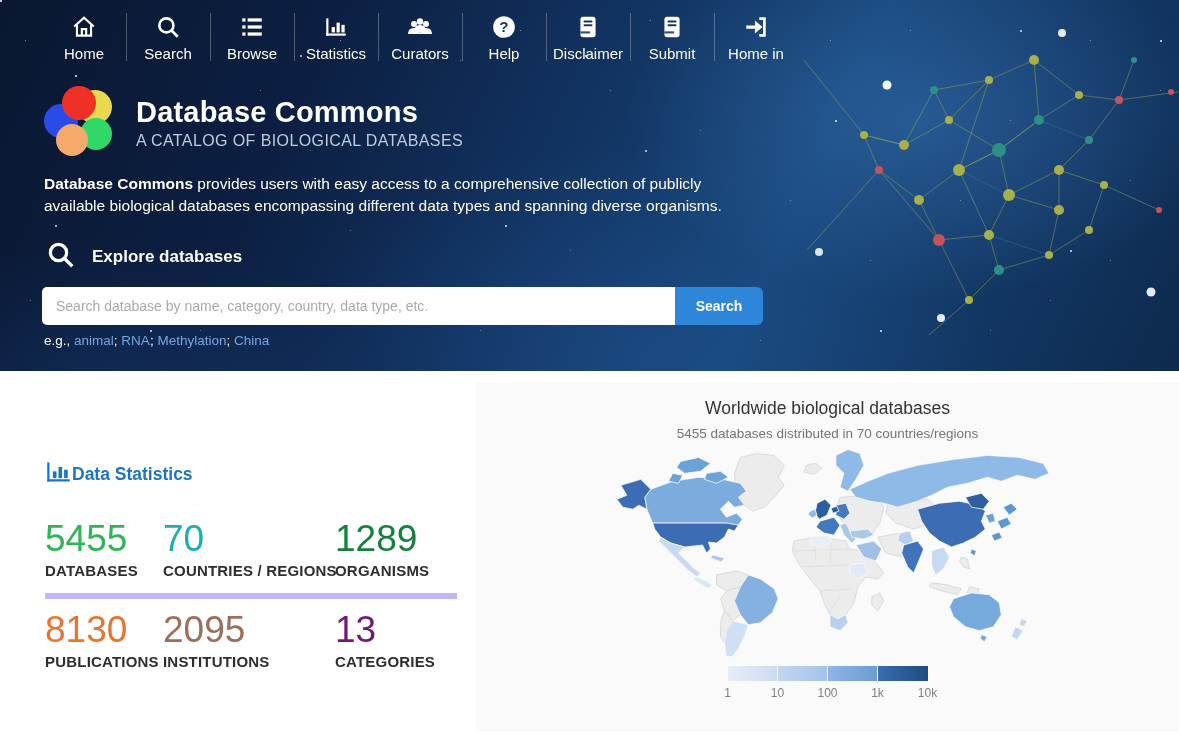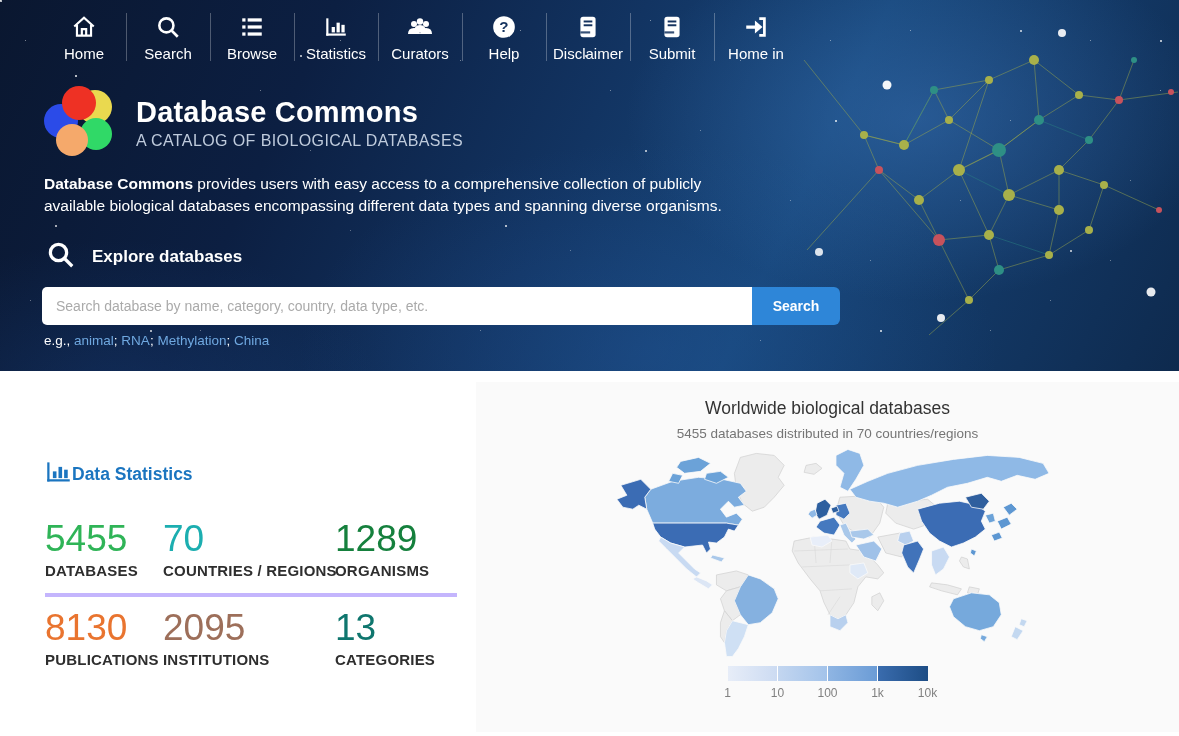--- a/index.html
+++ b/index.html
@@ -26,34 +26,34 @@
   .brand{position:relative;display:flex;align-items:center;margin:16px 0 0 44px;z-index:3;}
   .logo{position:relative;width:72px;height:74px;flex:0 0 auto;}
   .logo i{position:absolute;border-radius:50%;}
   .brand-text{margin-left:20px;}
   .brand-title{font-size:29px;font-weight:bold;letter-spacing:.2px;}
   .brand-sub{font-size:16px;color:#bfcbdc;margin-top:3px;letter-spacing:.4px;}
   .intro{position:relative;margin:13px 0 0 44px;width:712px;font-size:15.5px;line-height:1.45;z-index:3;}
   .intro b{font-weight:bold;}
   .explore{position:relative;display:flex;align-items:center;gap:16px;margin:22px 0 0 46px;z-index:3;}
   .explore-label{font-size:17px;font-weight:bold;}
-  .searchbar{position:relative;display:flex;margin:13px 0 8px 42px;width:798px;height:38px;z-index:3;}
+  .searchbar{position:relative;display:flex;margin:13px 0 8px 42px;width:721px;height:38px;z-index:3;}
   .searchbar input{flex:1;border:none;outline:none;border-radius:5px 0 0 5px;padding:0 14px;font-size:14px;color:#555;font-family:inherit;}
   .searchbar input::placeholder{color:#aaa;}
   .search-btn{width:88px;border:none;background:#2e86d8;color:#fff;font-size:14px;font-weight:bold;border-radius:0 6px 6px 0;cursor:pointer;font-family:inherit;}
   .eg{position:relative;margin:8px 0 0 44px;font-size:13.5px;z-index:3;color:#fff;}
   .eg a{color:#6fa8e0;text-decoration:none;cursor:pointer;}
   
   .lower{display:flex;background:#fff;}
   .stats{width:476px;box-sizing:border-box;padding:88px 0 0 45px;flex:0 0 auto;}
   .stats-head{display:flex;align-items:center;}
   .stats-head .shlabel{font-size:17.5px;font-weight:bold;color:#1b75c0;}
   .stats-grid{margin-top:30px;width:412px;}
   .srow{display:grid;grid-template-columns:118px 172px 122px;text-align:left;}
-  .srow.second{border-top:4px solid #c4b5fd;margin-top:14px;padding-top:12px;}
+  .srow.second{border-top:6px solid #c4b5fd;margin-top:14px;padding-top:12px;}
   .num{font-size:37px;line-height:1.05;}
   .lbl{font-size:15px;font-weight:bold;color:#2e2e2e;margin-top:3px;letter-spacing:.2px;white-space:nowrap;}
   .map-panel{flex:1;margin-top:11px;height:350px;background:#fafafa;text-align:center;}
   .map-title{padding-top:16px;font-size:17.5px;color:#333;}
   .map-sub{margin-top:7px;font-size:13.5px;color:#757575;}
   .worldmap{margin-top:4px;}
   .land{fill:#ececec;stroke:#cfcfcf;stroke-width:.7;}
   .cty{stroke:#fafafa;stroke-width:.8;}
   .inb{fill:none;stroke:#d8d8d8;stroke-width:.6;}
   .legend-bar{width:200px;height:15px;margin:2px auto 0;display:flex;}
@@ -282,21 +282,21 @@
       <div class="srow second">
         <div>
           <div class="num" style="color:#e9742f">8130</div>
           <div class="lbl">PUBLICATIONS</div>
         </div>
         <div>
           <div class="num" style="color:#9d6f5a">2095</div>
           <div class="lbl">INSTITUTIONS</div>
         </div>
         <div>
-          <div class="num" style="color:#0f766e">13</div>
+          <div class="num" style="color:#701a75">13</div>
           <div class="lbl">CATEGORIES</div>
         </div>
       </div>
     </div>
   </div>
 
   <div class="map-panel">
     <div class="map-title">Worldwide biological databases</div>
     <div class="map-sub">5455 databases distributed in 70 countries/regions</div>
 

